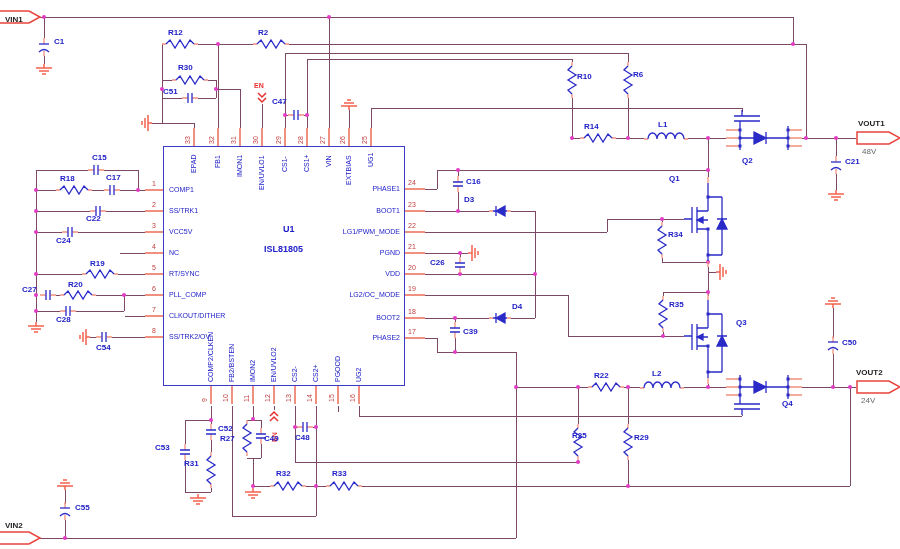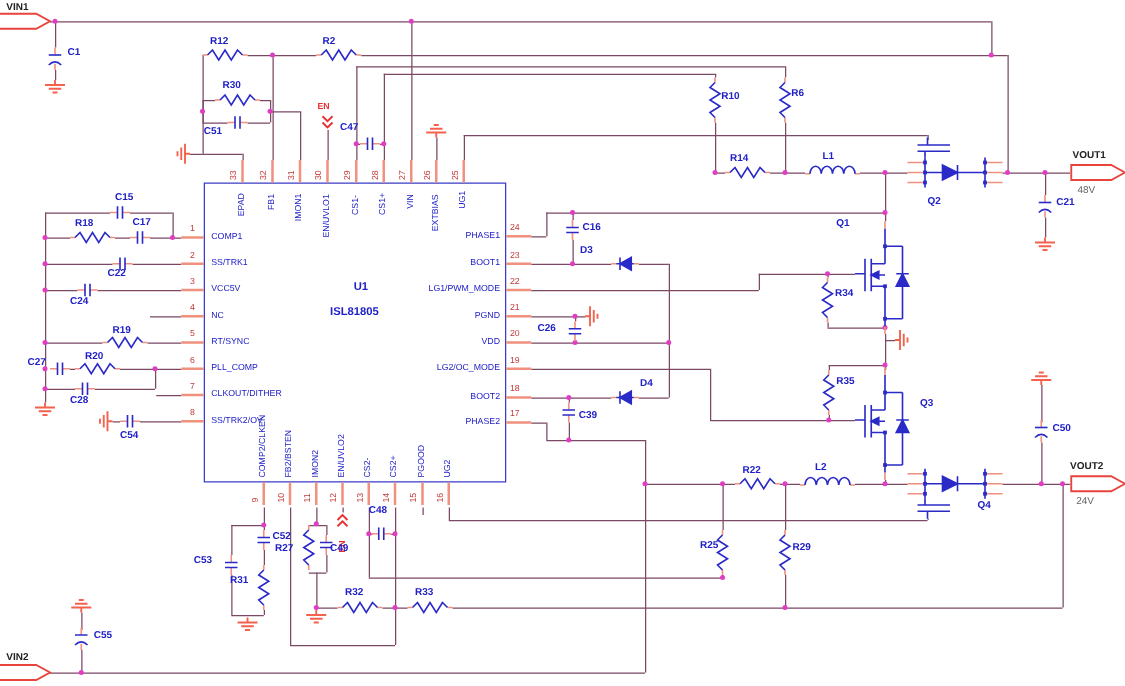--- a/index.html
+++ b/index.html
@@ -612,34 +612,34 @@
 <svg class="cmp" style="left:243px;top:488px" width="20" height="12">
       <use href="#gnd-d"></use>
     </svg>
 <svg class="cmp" style="left:55px;top:478px" width="20" height="12">
       <use href="#gnd-u"></use>
     </svg>
 <svg class="cmp" style="left:59px;top:502px" width="12" height="18">
       <use href="#capp-v"></use>
     </svg>
 
-<span class="conlbl" style="left:5px;top:1px">VIN1</span>
+<span class="conlbl" style="left:5px;top:15px">VIN1</span>
 <span class="conlbl" style="left:5px;top:521px">VIN2</span>
 <span class="conlbl" style="left:858px;top:119px">VOUT1</span>
 <span class="vlbl" style="left:862px;top:147px">48V</span>
 <span class="conlbl" style="left:856px;top:368px">VOUT2</span>
 <span class="vlbl" style="left:861px;top:396px">24V</span>
 <span class="enlbl" style="left:254px;top:82px">EN</span>
 <span class="enlbl rot" style="left:271px;top:442px">EN</span>
 
 <span class="lbl" style="left:54px;top:37px">C1</span>
 <span class="lbl" style="left:168px;top:28px">R12</span>
 <span class="lbl" style="left:258px;top:28px">R2</span>
 <span class="lbl" style="left:178px;top:63px">R30</span>
-<span class="lbl" style="left:163px;top:100px">C51</span>
+<span class="lbl" style="left:163px;top:87px">C51</span>
 <span class="lbl" style="left:272px;top:97px">C47</span>
 <span class="lbl" style="left:92px;top:153px">C15</span>
 <span class="lbl" style="left:60px;top:174px">R18</span>
 <span class="lbl" style="left:106px;top:173px">C17</span>
 <span class="lbl" style="left:86px;top:214px">C22</span>
 <span class="lbl" style="left:56px;top:236px">C24</span>
 <span class="lbl" style="left:90px;top:259px">R19</span>
 <span class="lbl" style="left:22px;top:285px">C27</span>
 <span class="lbl" style="left:68px;top:280px">R20</span>
 <span class="lbl" style="left:56px;top:315px">C28</span>
@@ -656,23 +656,23 @@
 <span class="lbl" style="left:742px;top:156px">Q2</span>
 <span class="lbl" style="left:845px;top:157px">C21</span>
 <span class="lbl" style="left:669px;top:174px">Q1</span>
 <span class="lbl" style="left:668px;top:230px">R34</span>
 <span class="lbl" style="left:669px;top:300px">R35</span>
 <span class="lbl" style="left:736px;top:318px">Q3</span>
 <span class="lbl" style="left:594px;top:371px">R22</span>
 <span class="lbl" style="left:652px;top:369px">L2</span>
 <span class="lbl" style="left:782px;top:399px">Q4</span>
 <span class="lbl" style="left:842px;top:338px">C50</span>
-<span class="lbl" style="left:560px;top:431px">R25</span>
+<span class="lbl" style="left:572px;top:431px">R25</span>
 <span class="lbl" style="left:634px;top:433px">R29</span>
-<span class="lbl" style="left:295px;top:403px">C48</span>
+<span class="lbl" style="left:295px;top:433px">C48</span>
 <span class="lbl" style="left:276px;top:469px">R32</span>
 <span class="lbl" style="left:332px;top:469px">R33</span>
 <span class="lbl" style="left:218px;top:424px">C52</span>
 <span class="lbl" style="left:155px;top:443px">C53</span>
 <span class="lbl" style="left:184px;top:459px">R31</span>
 <span class="lbl" style="left:220px;top:434px">R27</span>
 <span class="lbl" style="left:264px;top:434px">C49</span>
 <span class="lbl" style="left:75px;top:503px">C55</span>
 
 </div>

